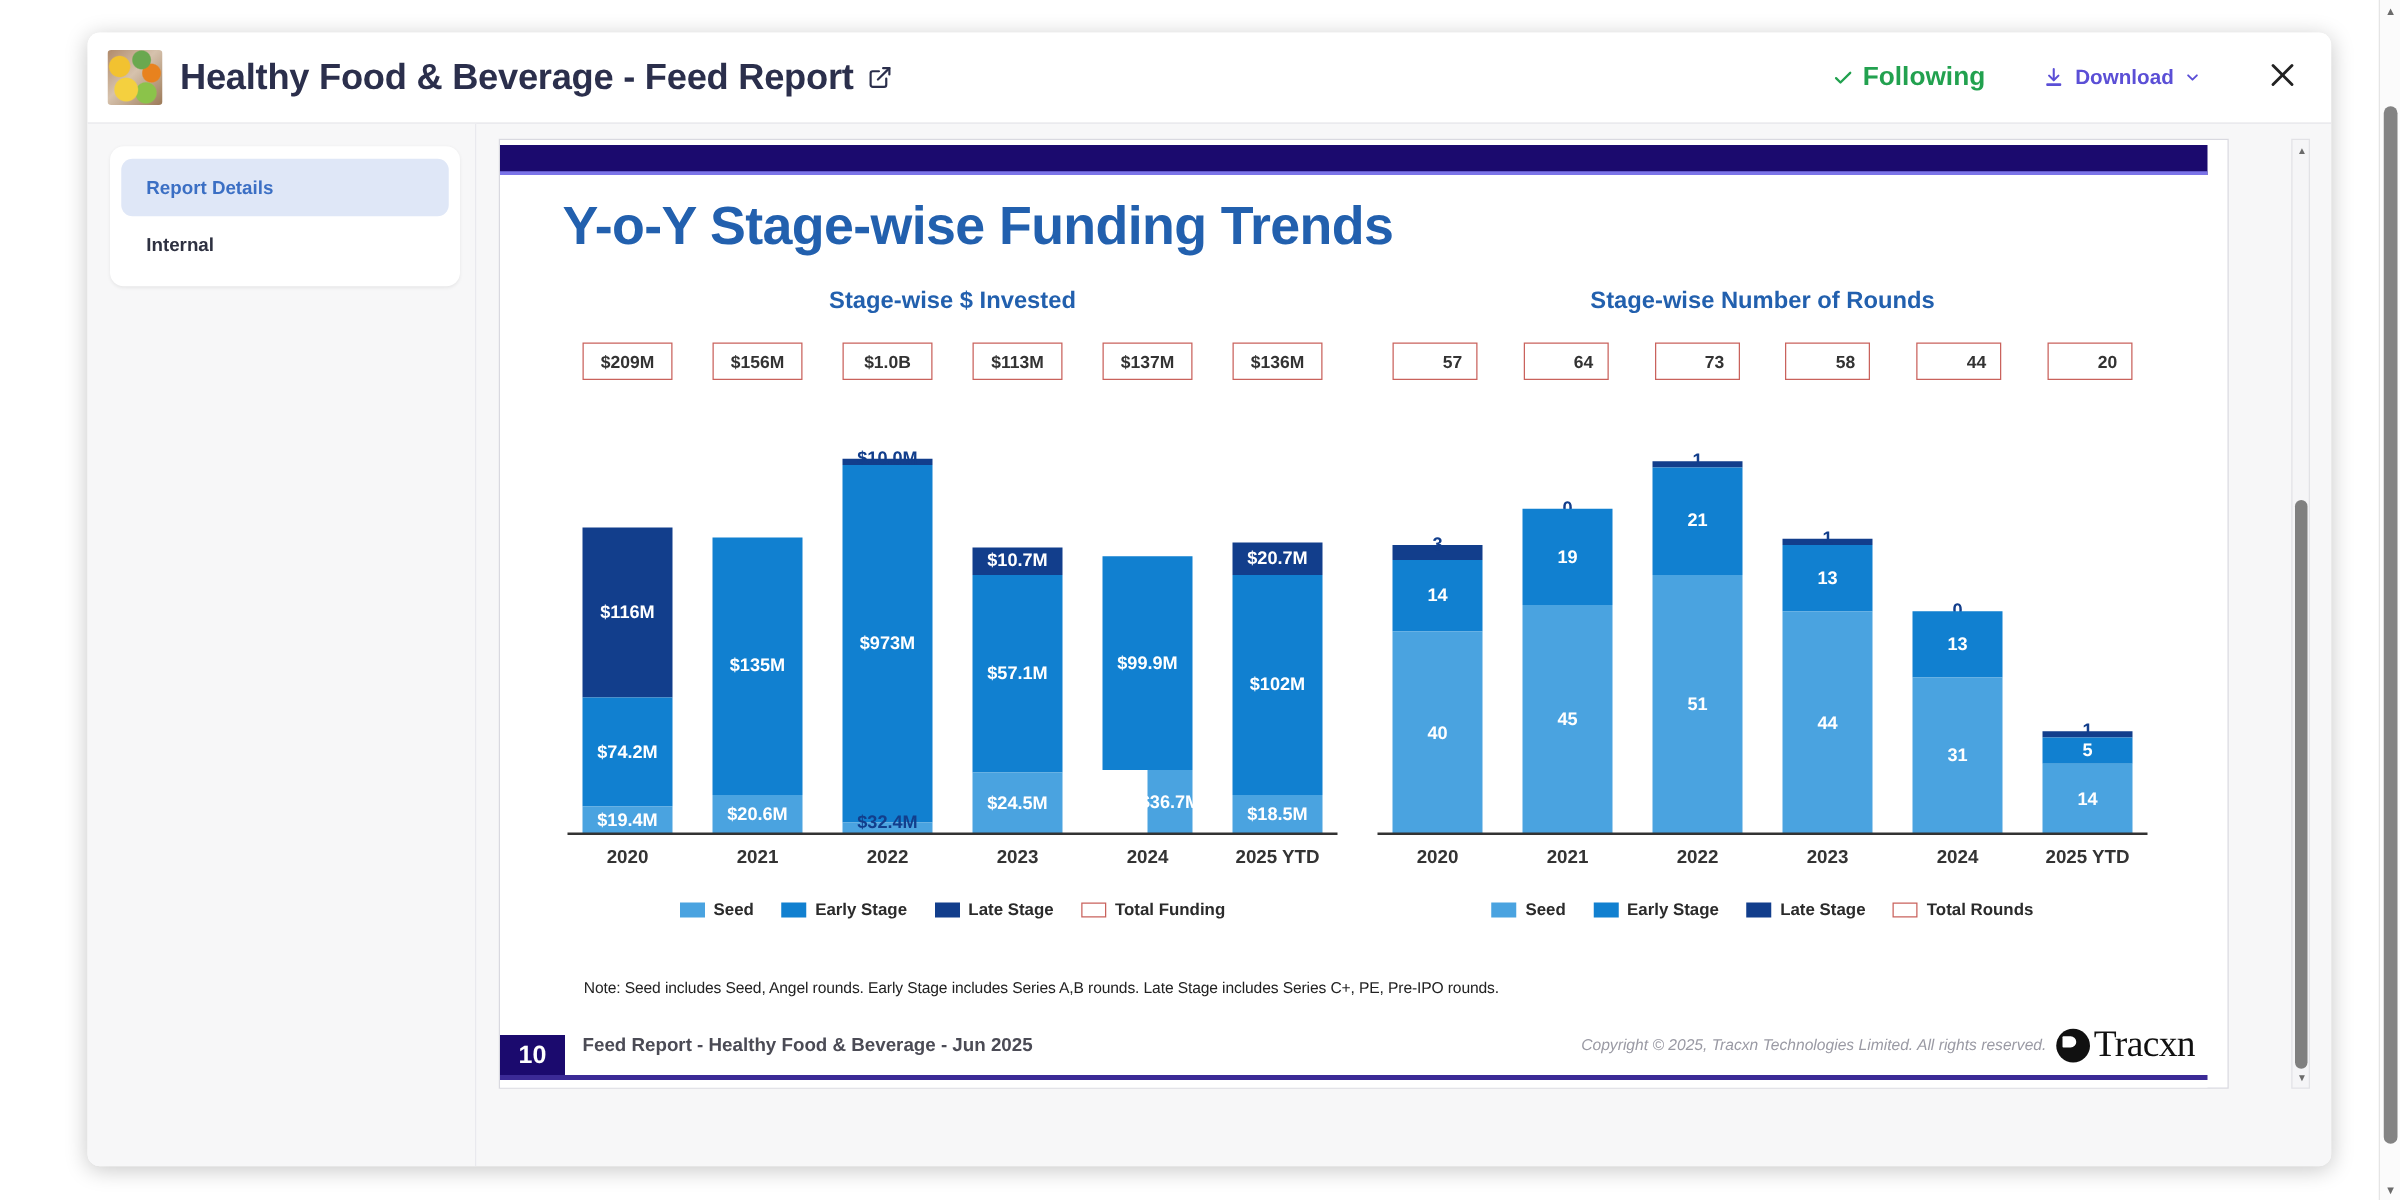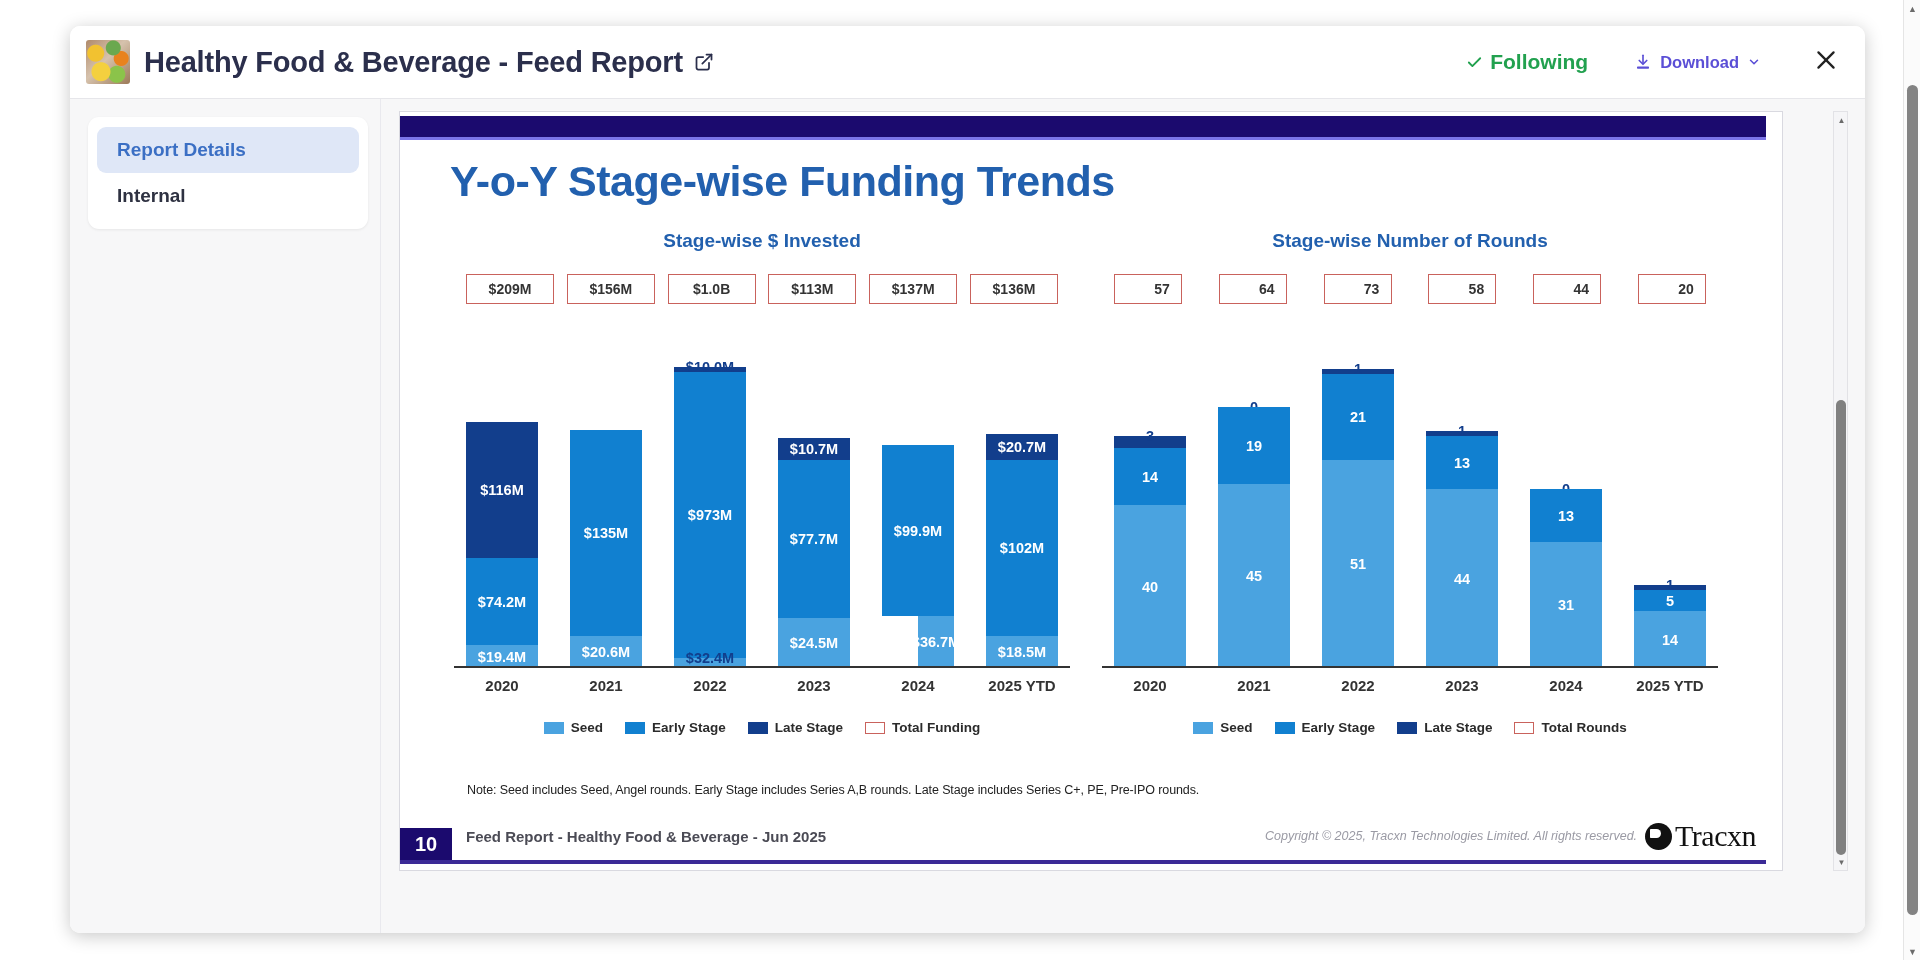--- a/index.html
+++ b/index.html
@@ -100,21 +100,21 @@
     background: #ffffff;
     border-radius: 11px;
     padding: 10px 9px;
     box-shadow: 0 1px 3px rgba(0,0,0,0.07);
   }
   .side-item {
     height: 46px;
     display: flex; align-items: center;
     padding: 0 20px;
     border-radius: 9px;
-    font-size: 19px;
+    font-size: 15px;
     font-weight: 700;
     color: #2e3141;
     cursor: pointer;
   }
   .side-item.active {
     background: #dfe7f7;
     color: #3b6fc4;
   }
 
   
@@ -173,21 +173,21 @@
   }
 
   
   .totals-row {
     display: flex;
     justify-content: space-between;
     padding: 0 14px;
     margin-bottom: 16px;
   }
   .total-box {
-    width: 88px; height: 30px;
+    width: 72px; height: 30px;
     border: 1.6px solid #c9625c;
     background: #fff;
     display: flex; align-items: center; justify-content: center;
     font-size: 14px; font-weight: 600; color: #333;
   }
   .panel.right .total-box { width: 68px; padding-left: 28px; }
 
   
   .plot {
     position: relative;
@@ -482,21 +482,21 @@
                   </div>
                   <div class="seg seed" style="height: 10px;">
                     <span class="lbl-out">$32.4M</span>
                   </div>
                 </div>
                 <div class="bar-col">
                   <div class="seg late" style="height: 22px;">
                     <span>$10.7M</span>
                   </div>
                   <div class="seg early" style="height: 158px;">
-                    <span>$77.7M</span>
+                    <span>$57.1M</span>
                   </div>
                   <div class="seg seed" style="height: 50px;">
                     <span>$24.5M</span>
                   </div>
                 </div>
                 <div class="bar-col">
                   <div class="seg late" style="height: 0px;"></div>
                   <div class="seg early" style="height: 171px;">
                     <span>$99.9M</span>
                   </div>

